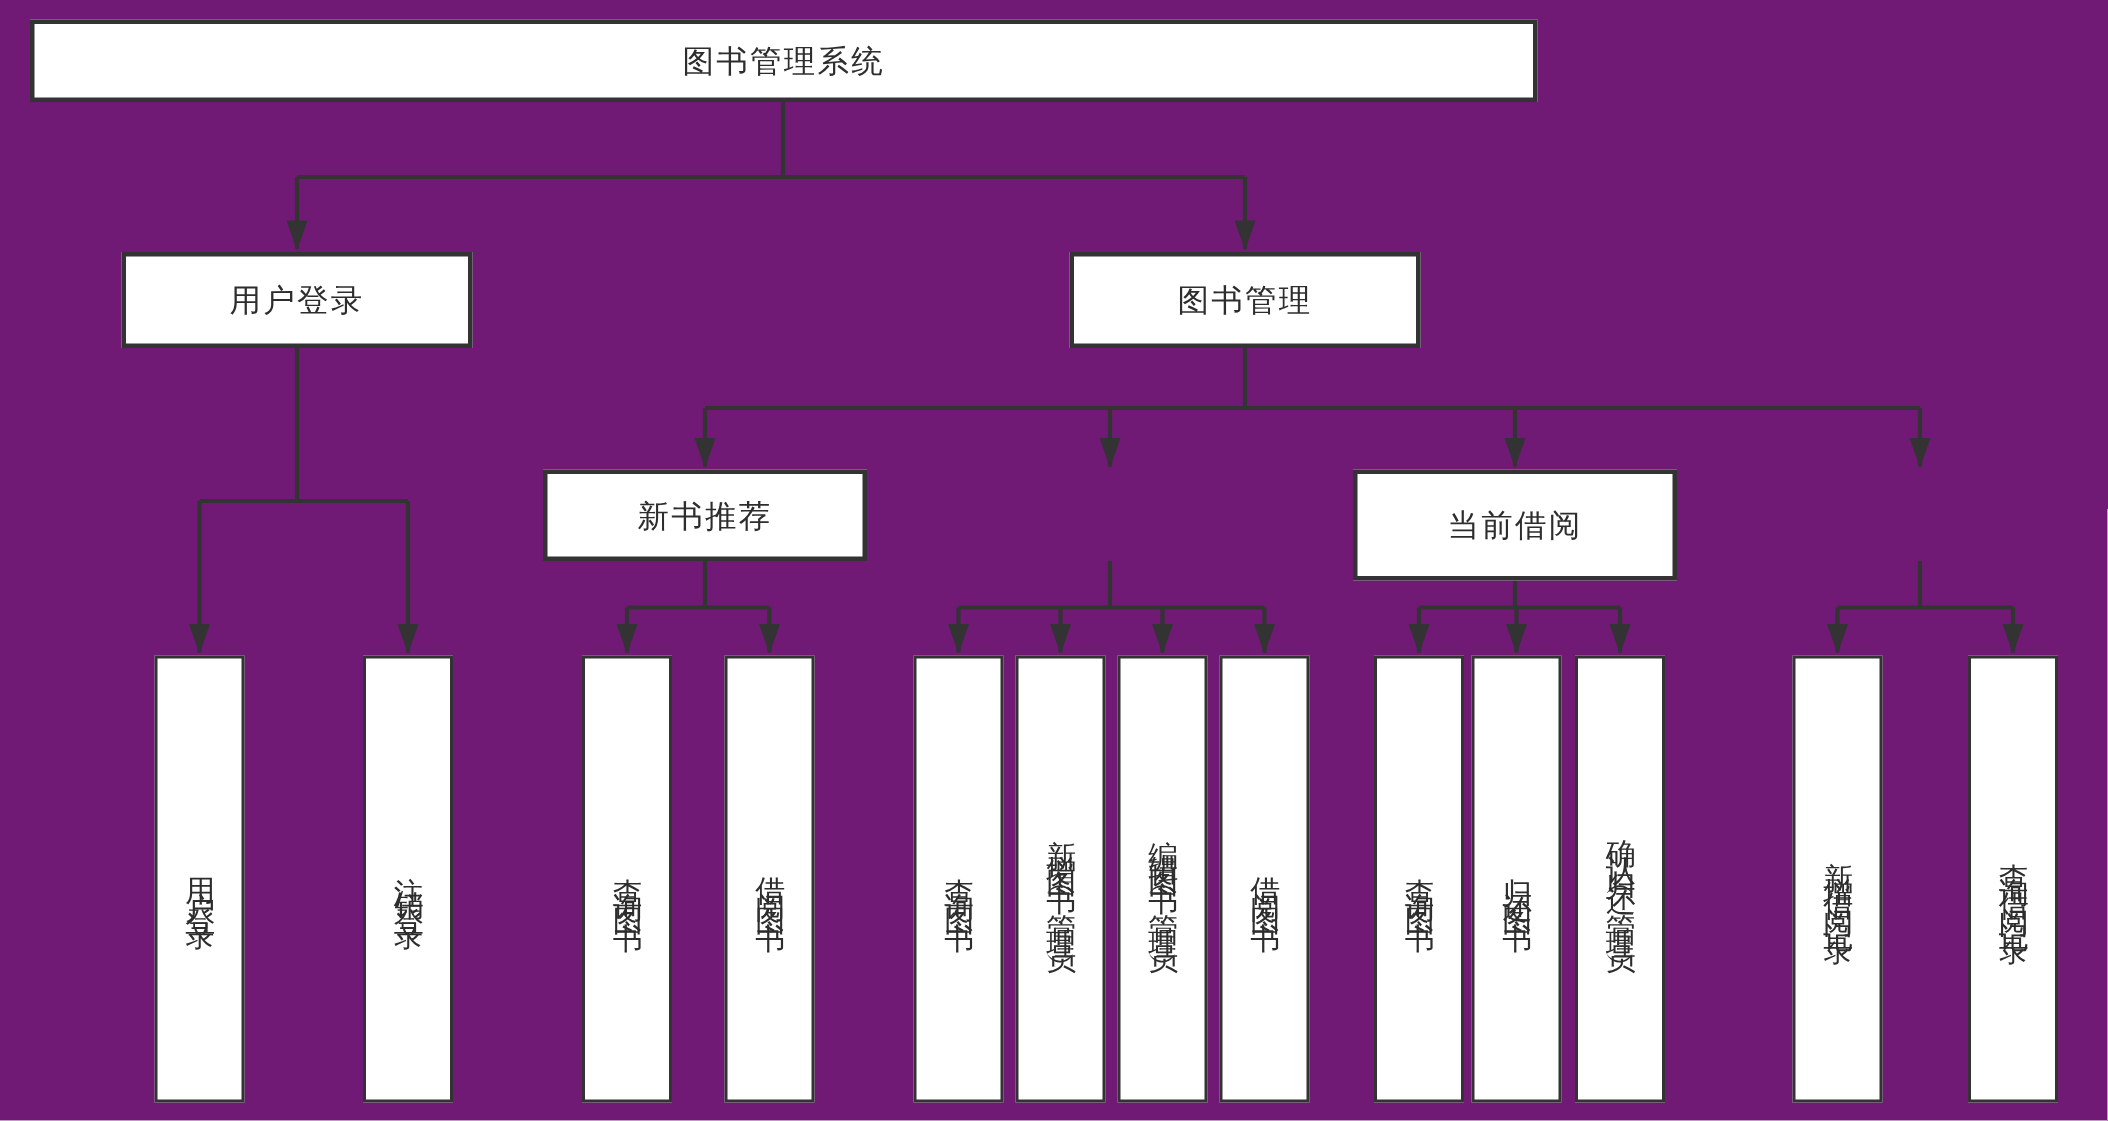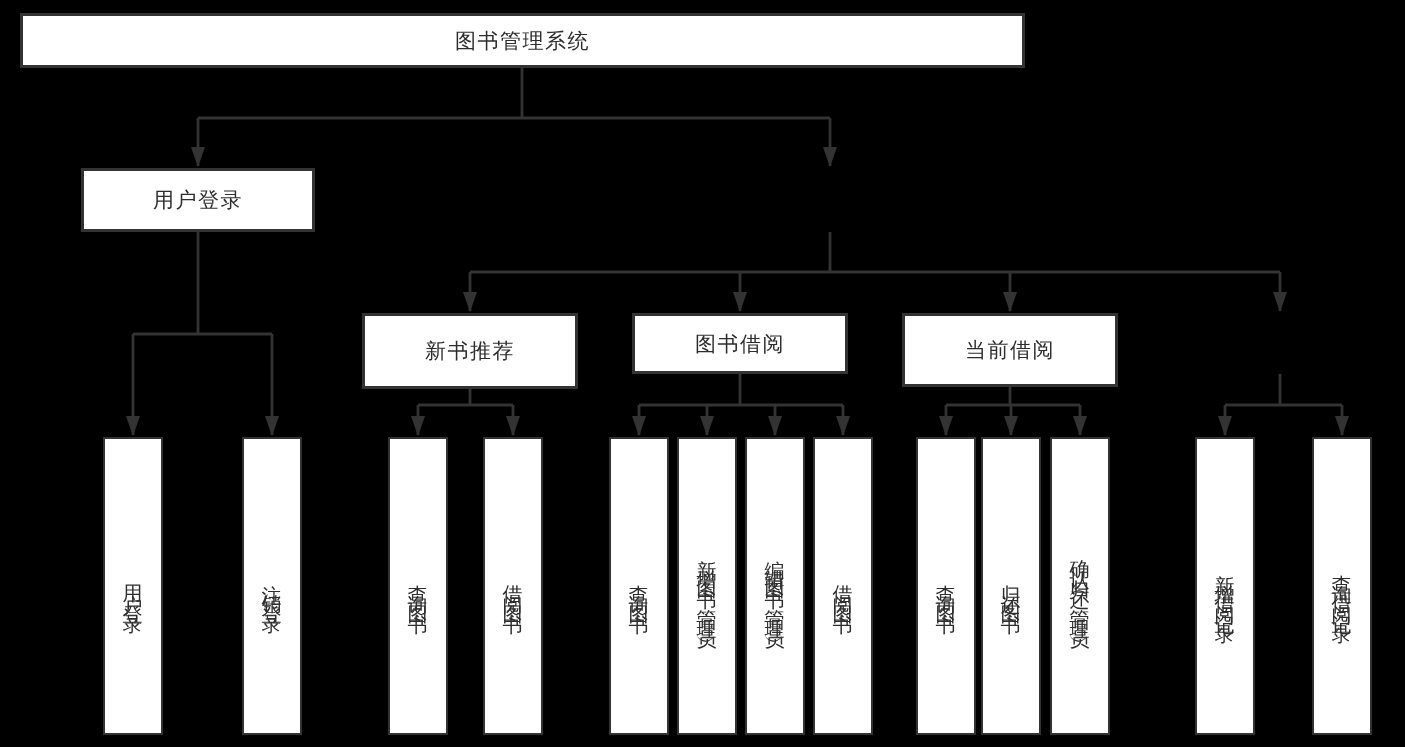--- a/index.html
+++ b/index.html
@@ -1,19 +1,19 @@
 <!DOCTYPE html>
 <html><head>
 <meta charset="utf-8">
 <style>
   html,body{margin:0;padding:0;background:#ffffff;}
   .stage{
     position:relative;
     width:1405px;height:747px;
-    background:#000000;
+    background:#701a75;
     font-family:"Liberation Sans", sans-serif;
     overflow:hidden;
   }
   .wires{position:absolute;left:0;top:0;width:1405px;height:747px;}
   .box{
     position:absolute;
     box-sizing:border-box;
     background:#ffffff;
     border:3px solid #333333;
     color:#2d2d2d;
@@ -77,23 +77,23 @@
       <polygon points="1004,416 1018,416 1011,436"></polygon>
       <polygon points="1073,416 1087,416 1080,436"></polygon>
       <polygon points="1218,416 1232,416 1225,436"></polygon>
       <polygon points="1335,416 1349,416 1342,436"></polygon>
     </g>
   </svg>
 
   <div class="box" style="left:20px;top:13px;width:1005px;height:55px">图书管理系统</div>
 
   <div class="box" style="left:81px;top:168px;width:234px;height:64px">用户登录</div>
+  <div class="box" style="left:713px;top:168px;width:234px;height:64px">图书管理</div>
 
-  <div class="box" style="left:362px;top:313px;width:216px;height:76px">新书推荐</div>
-  <div class="box" style="left:632px;top:313px;width:216px;height:61px">图书借阅</div>
+  <div class="box" style="left:362px;top:313px;width:216px;height:61px">新书推荐</div>
   <div class="box" style="left:902px;top:313px;width:216px;height:74px">当前借阅</div>
 
   <div class="box leaf" style="left:103px;top:437px;width:60px;height:298px">用户登录</div>
   <div class="box leaf" style="left:242px;top:437px;width:60px;height:298px">注销登录</div>
 
   <div class="box leaf" style="left:388px;top:437px;width:60px;height:298px">查询图书</div>
   <div class="box leaf" style="left:483px;top:437px;width:60px;height:298px">借阅图书</div>
 
   <div class="box leaf" style="left:609px;top:437px;width:60px;height:298px">查询图书</div>
   <div class="box leaf" style="left:677px;top:437px;width:60px;height:298px">新增图书（管理员）</div>

